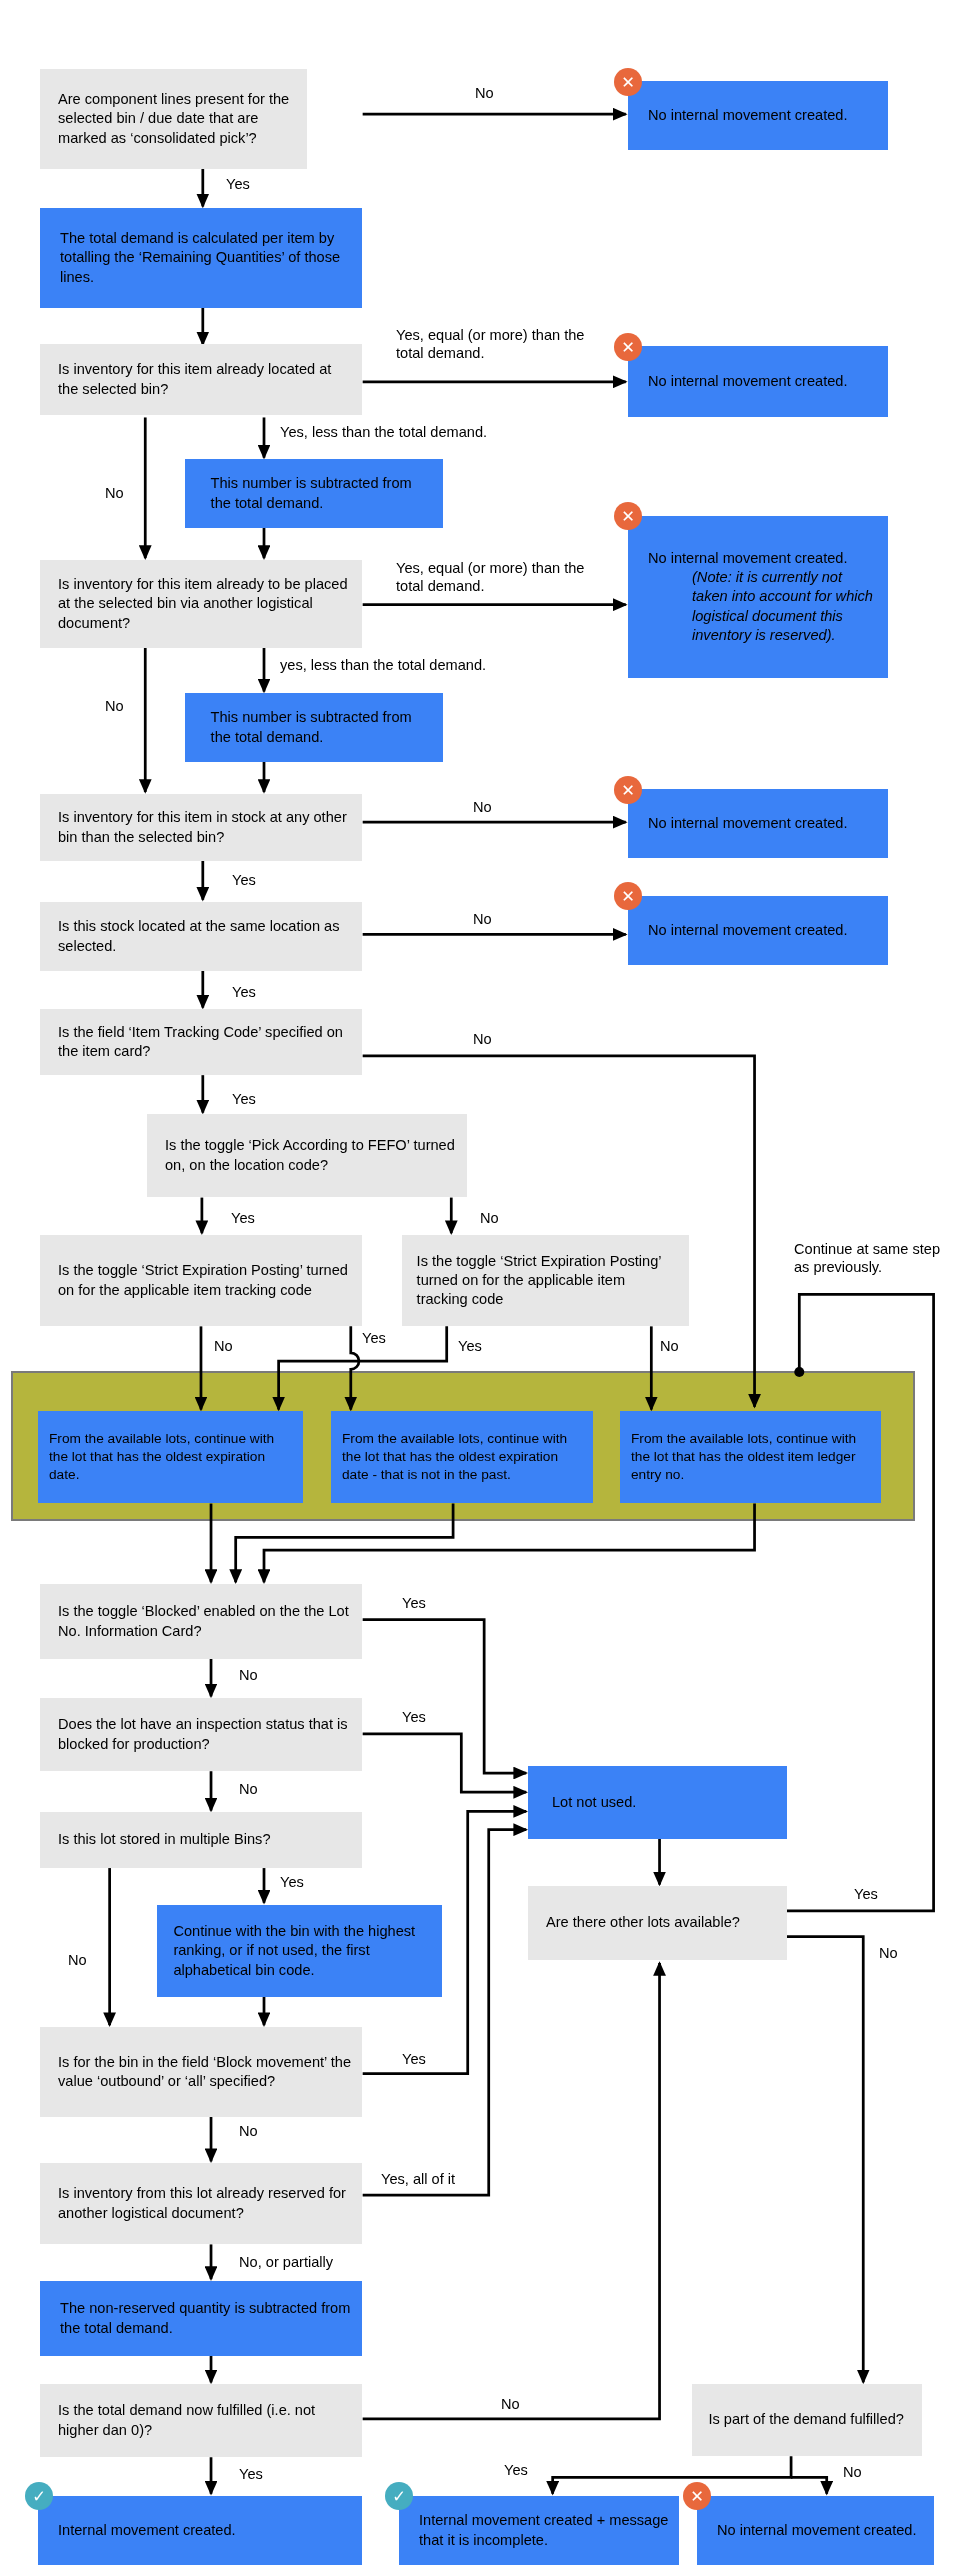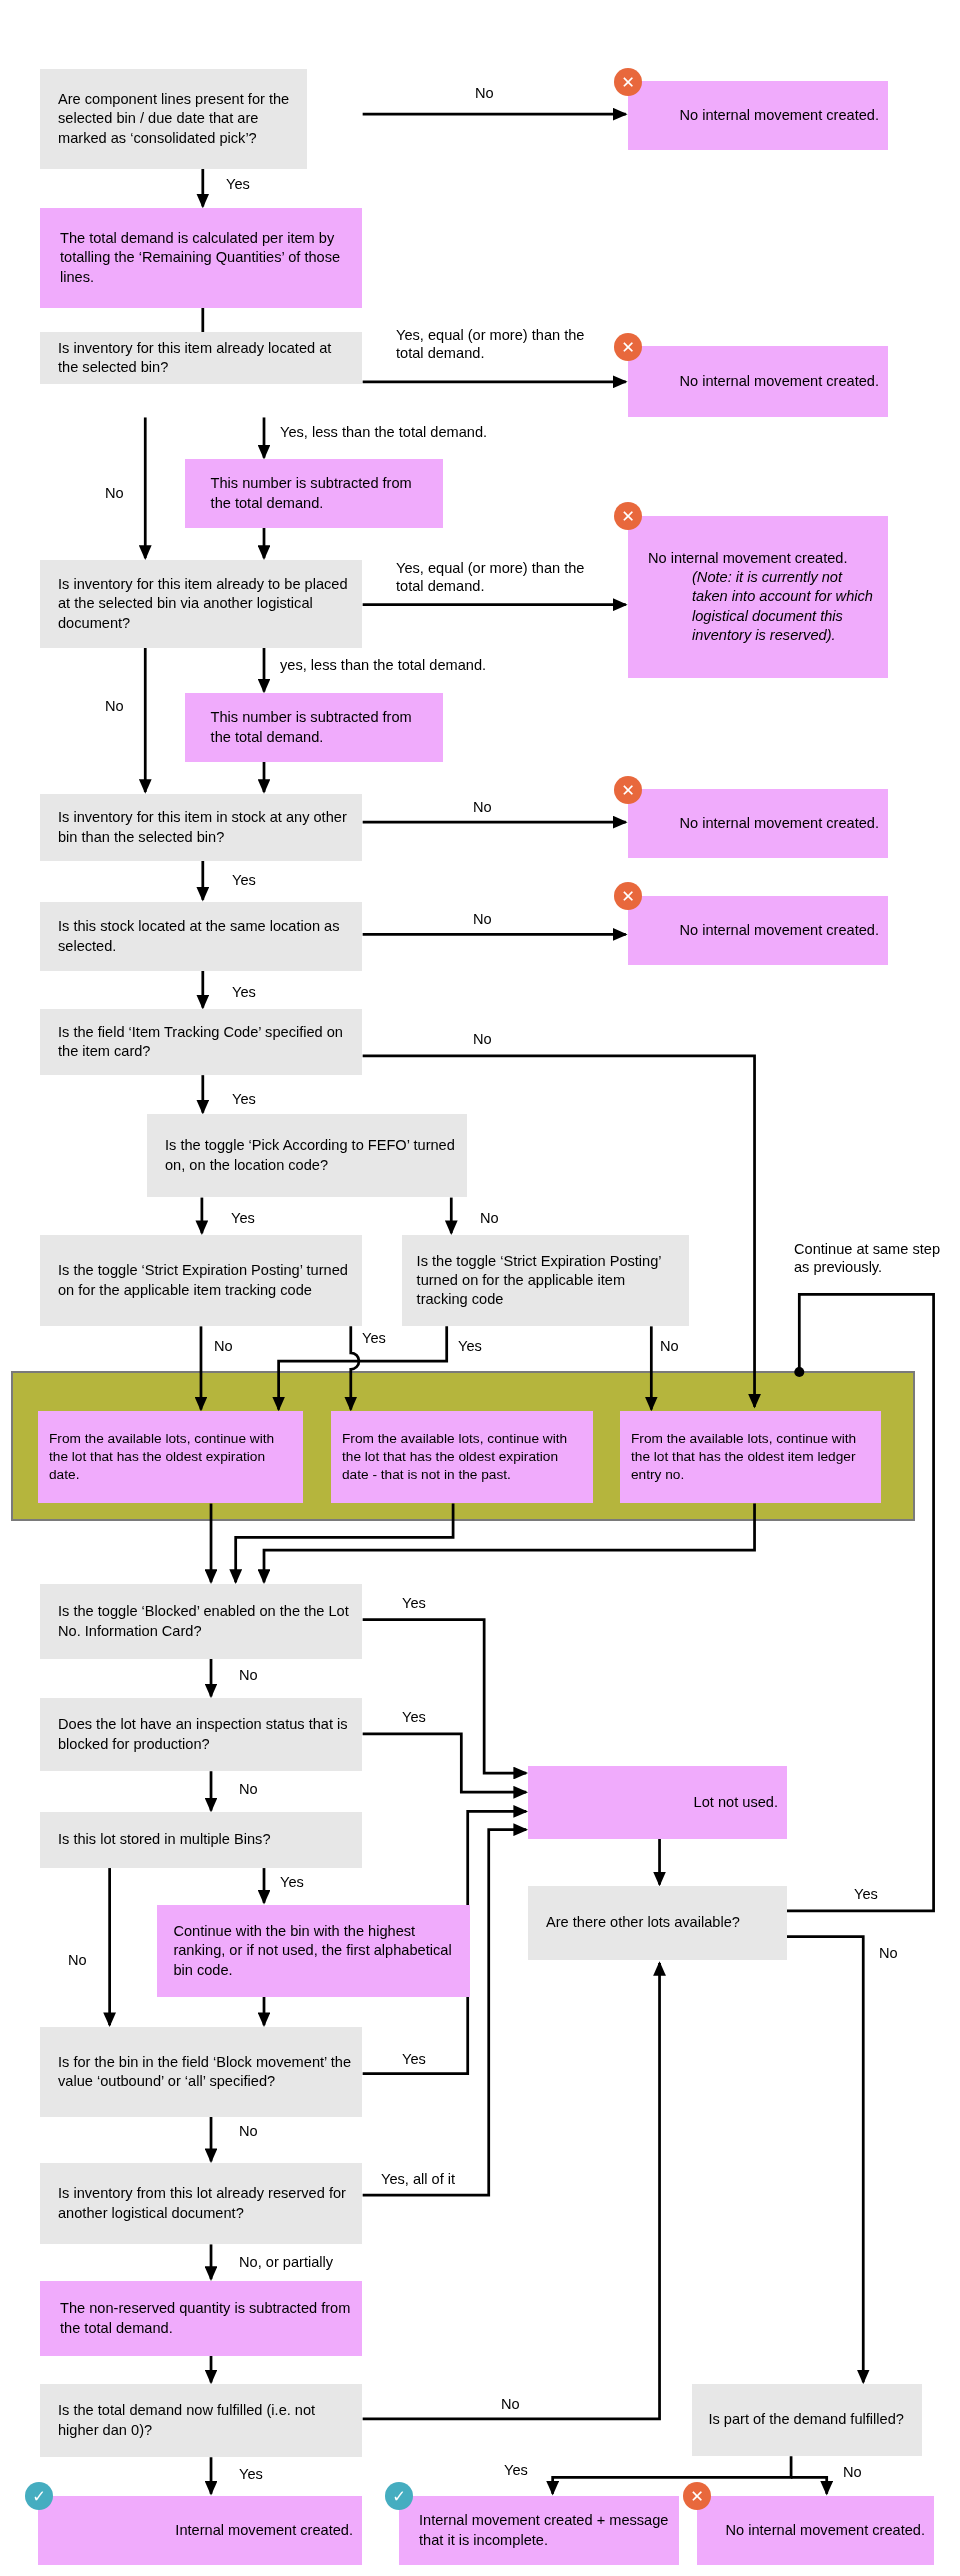--- a/index.html
+++ b/index.html
@@ -3,21 +3,21 @@
 <meta charset="utf-8">
 <style>
   html,body{margin:0;padding:0;background:#ffffff;}
   #canvas{position:relative;width:961px;height:2576px;background:#ffffff;
           font-family:"Liberation Sans","DejaVu Sans",sans-serif;color:#000;overflow:hidden;}
   #page-title{position:absolute;left:12.8px;top:22px;width:941px;
               font-size:25px;font-weight:bold;letter-spacing:0;}
   .node{position:absolute;display:flex;align-items:center;box-sizing:border-box;
         font-size:14.6px;line-height:1.31;z-index:2;}
   .gray-box{background:#e7e7e7;padding:7.3px 9px 7.3px 18px;}
-  .yellow-box{background:#f0abfc;padding:7.3px 9px 7.3px 20px;justify-content:flex-end;}
+  .yellow-box{background:#3b82f6;padding:7.3px 9px 7.3px 20px;}
   .band{position:absolute;left:11px;top:1371px;width:904px;height:150px;
         background:#b5b53d;border:2.7px solid #7a7a7a;box-sizing:border-box;z-index:0;}
   .fbox{font-size:13.7px;line-height:1.3;padding:5.5px 7.3px 5.5px 11px;}
   .label{position:absolute;font-size:14.6px;line-height:1.25;white-space:nowrap;z-index:2;}
   .label.wrap{white-space:normal;}
   .note{font-style:italic;display:block;margin-left:44px;}
   .icon-circle{position:absolute;width:28px;height:28px;border-radius:50%;z-index:4;
                display:flex;align-items:center;justify-content:center;
                color:#ffffff;font-size:16.4px;font-weight:bold;}
   .icon-error{background:#e8683c;}
@@ -89,21 +89,21 @@
 
   <div class="node gray-box" style="left:40px;top:69px;width:267px;height:100px;">
       <span>Are component lines present for the selected bin / due date that are marked as ‘consolidated pick’?</span>
     </div>
   <div class="node yellow-box" style="left:628px;top:81px;width:260px;height:69px;">
       <span>No internal movement created.</span>
     </div>
   <div class="node yellow-box" style="left:40px;top:208px;width:322px;height:100px;">
       <span>The total demand is calculated per item by totalling the ‘Remaining Quantities’ of those lines.</span>
     </div>
-  <div class="node gray-box" style="left:40px;top:332px;width:322px;height:52px;">
+  <div class="node gray-box" style="left:40px;top:344px;width:322px;height:71px;">
       <span>Is inventory for this item already located at the selected bin?</span>
     </div>
   <div class="node yellow-box" style="left:628px;top:346px;width:260px;height:71px;">
       <span>No internal movement created.</span>
     </div>
   <div class="node yellow-box" style="left:185px;top:459px;width:258px;height:69px;padding-left:25.6px;">
       <span>This number is subtracted from the total demand.</span>
     </div>
   <div class="node gray-box" style="left:40px;top:560px;width:322px;height:88px;">
       <span>Is inventory for this item already to be placed at the selected bin via another logistical document?</span>
@@ -157,21 +157,21 @@
     </div>
   <div class="node gray-box" style="left:40px;top:1812px;width:322px;height:56px;">
       <span>Is this lot stored in multiple Bins?</span>
     </div>
   <div class="node yellow-box" style="left:528px;top:1766px;width:259px;height:73px;padding-left:24px;">
       <span>Lot not used.</span>
     </div>
   <div class="node gray-box" style="left:528px;top:1886px;width:259px;height:74px;">
       <span>Are there other lots available?</span>
     </div>
-  <div class="node yellow-box" style="left:157px;top:1905px;width:313px;height:92px;padding-left:16.4px;">
+  <div class="node yellow-box" style="left:157px;top:1905px;width:285px;height:92px;padding-left:16.4px;">
       <span>Continue with the bin with the highest ranking, or if not used, the first alphabetical bin code.</span>
     </div>
   <div class="node gray-box" style="left:40px;top:2027px;width:322px;height:90px;">
       <span>Is for the bin in the field ‘Block movement’ the value ‘outbound’ or ‘all’ specified?</span>
     </div>
   <div class="node gray-box" style="left:40px;top:2163px;width:322px;height:81px;">
       <span>Is inventory from this lot already reserved for another logistical document?</span>
     </div>
   <div class="node yellow-box" style="left:40px;top:2281px;width:322px;height:75px;">
       <span>The non-reserved quantity is subtracted from the total demand.</span>

